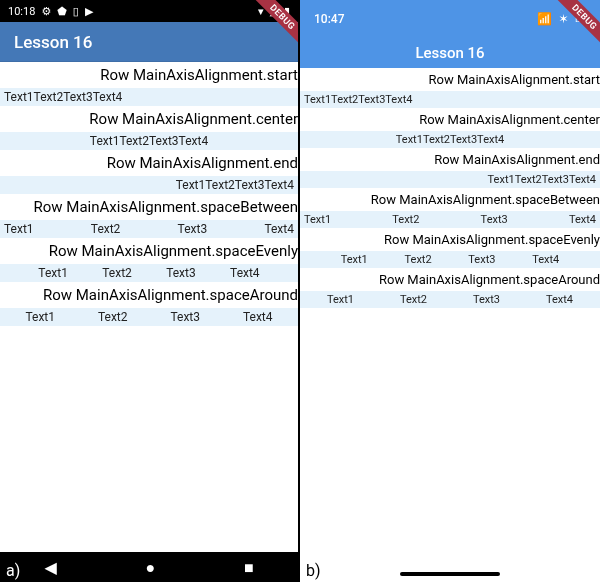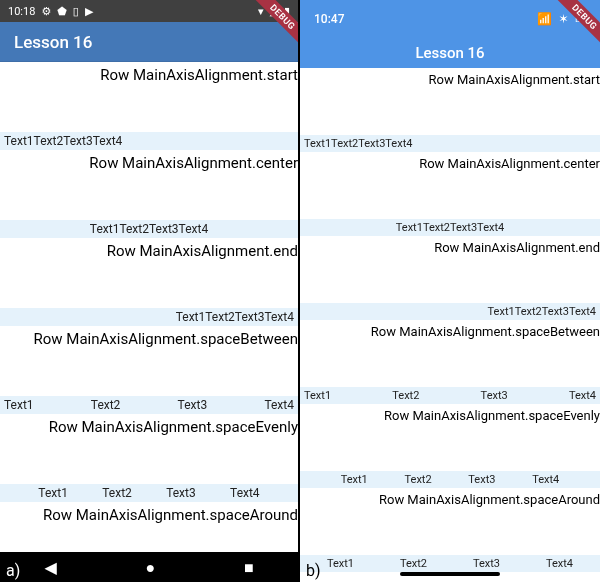--- a/index.html
+++ b/index.html
@@ -1,29 +1,29 @@
 <!DOCTYPE html>
 <html><head>
 <meta charset="utf-8">
 <style>
   * { box-sizing: border-box; margin: 0; padding: 0; }
   html, body { width: 600px; height: 582px; font-family: Roboto, Arial, sans-serif; background: #fff; overflow: hidden; }
   .wrap { display: flex; width: 600px; height: 582px; }
   .pane { position: relative; width: 50%; height: 100%; background: #fff; overflow: hidden; }
   .pane-a { border-right: 2px solid #000; }
   .debug-banner { position: absolute; top: 10px; right: -32px; transform: rotate(45deg); background: #a83243; color: #fff; font-size: 9px; font-weight: 600; letter-spacing: 0.5px; padding: 2px 32px; z-index: 10; }
-  .status-bar-android { height: 22px; background: #404040; color: #fff; display: flex; align-items: center; justify-content: space-between; padding: 0 8px; font-size: 11px; }
+  .status-bar-android { height: 22px; background: #000000; color: #fff; display: flex; align-items: center; justify-content: space-between; padding: 0 8px; font-size: 11px; }
   .status-left, .status-right { display: flex; align-items: center; gap: 6px; }
   .status-bar-ios { height: 38px; background: #4e94e6; color: #fff; display: flex; align-items: center; justify-content: space-between; padding: 0 14px; font-size: 12px; font-weight: 500; }
   .appbar-android { height: 40px; background: #4478b7; display: flex; align-items: center; padding: 0 14px; color: #fff; font-size: 17px; font-weight: 500; border-bottom: 1px solid rgba(0,0,0,0.08); }
   .appbar-ios { height: 30px; background: #4e94e6; display: flex; align-items: center; justify-content: center; color: #fff; font-size: 15px; font-weight: 500; }
   .content { background: #fff; }
   .heading { background: #fff; text-align: right; padding: 4px 0; font-size: 15px; }
   .pane-b .heading { font-size: 13px; }
-  .row { background: #e5f2fb; display: flex; padding: 2px 4px; font-size: 12px; color: #222; margin-top: 44px; }
+  .row { background: #e5f2fb; display: flex; padding: 2px 4px; font-size: 12px; color: #222; }
   .pane-b .row { font-size: 11px; }
   .row.start { justify-content: flex-start; }
   .row.center { justify-content: center; }
   .row.end { justify-content: flex-end; }
   .row.spaceBetween { justify-content: space-between; }
   .row.spaceEvenly { justify-content: space-evenly; }
   .row.spaceAround { justify-content: space-around; }
   .nav-android { position: absolute; bottom: 0; left: 0; right: 0; height: 30px; background: #000; display: flex; align-items: center; justify-content: space-around; color: #fff; }
   .home-ind { position: absolute; bottom: 6px; left: 50%; transform: translateX(-50%); width: 100px; height: 4px; background: #000; border-radius: 2px; }
   .caption { position: absolute; bottom: 2px; left: 6px; font-size: 16px; color: #fff; z-index: 5; }

